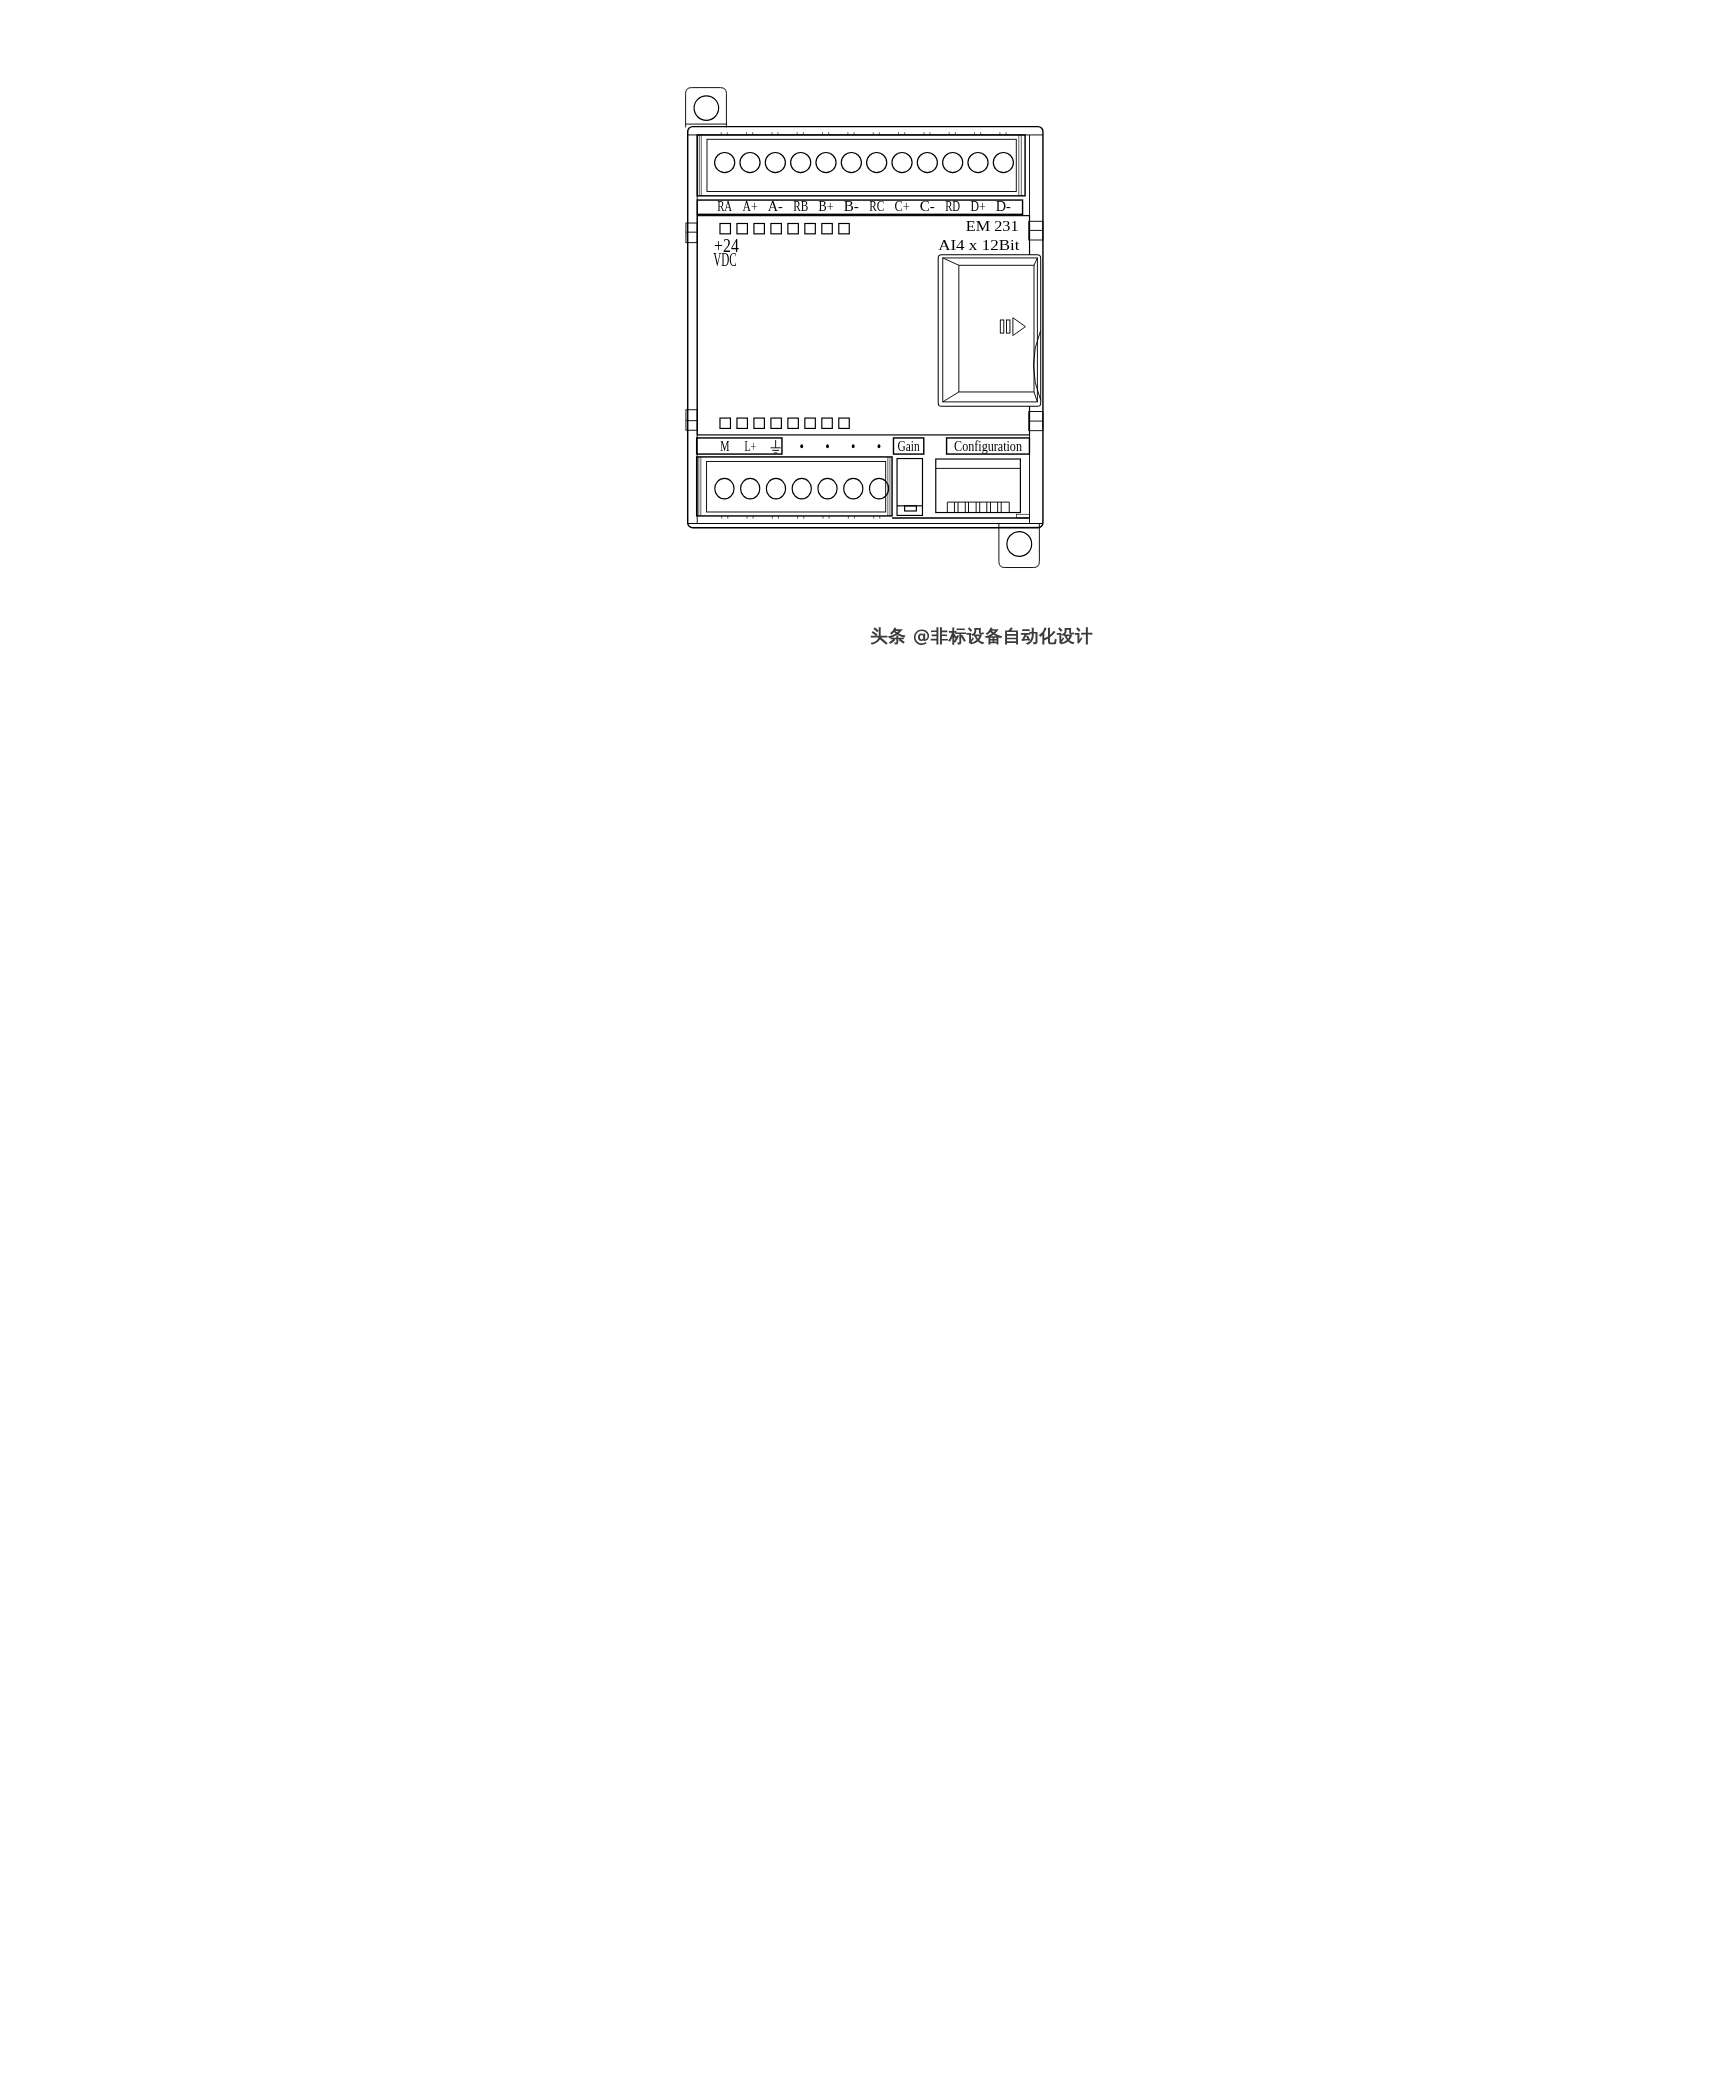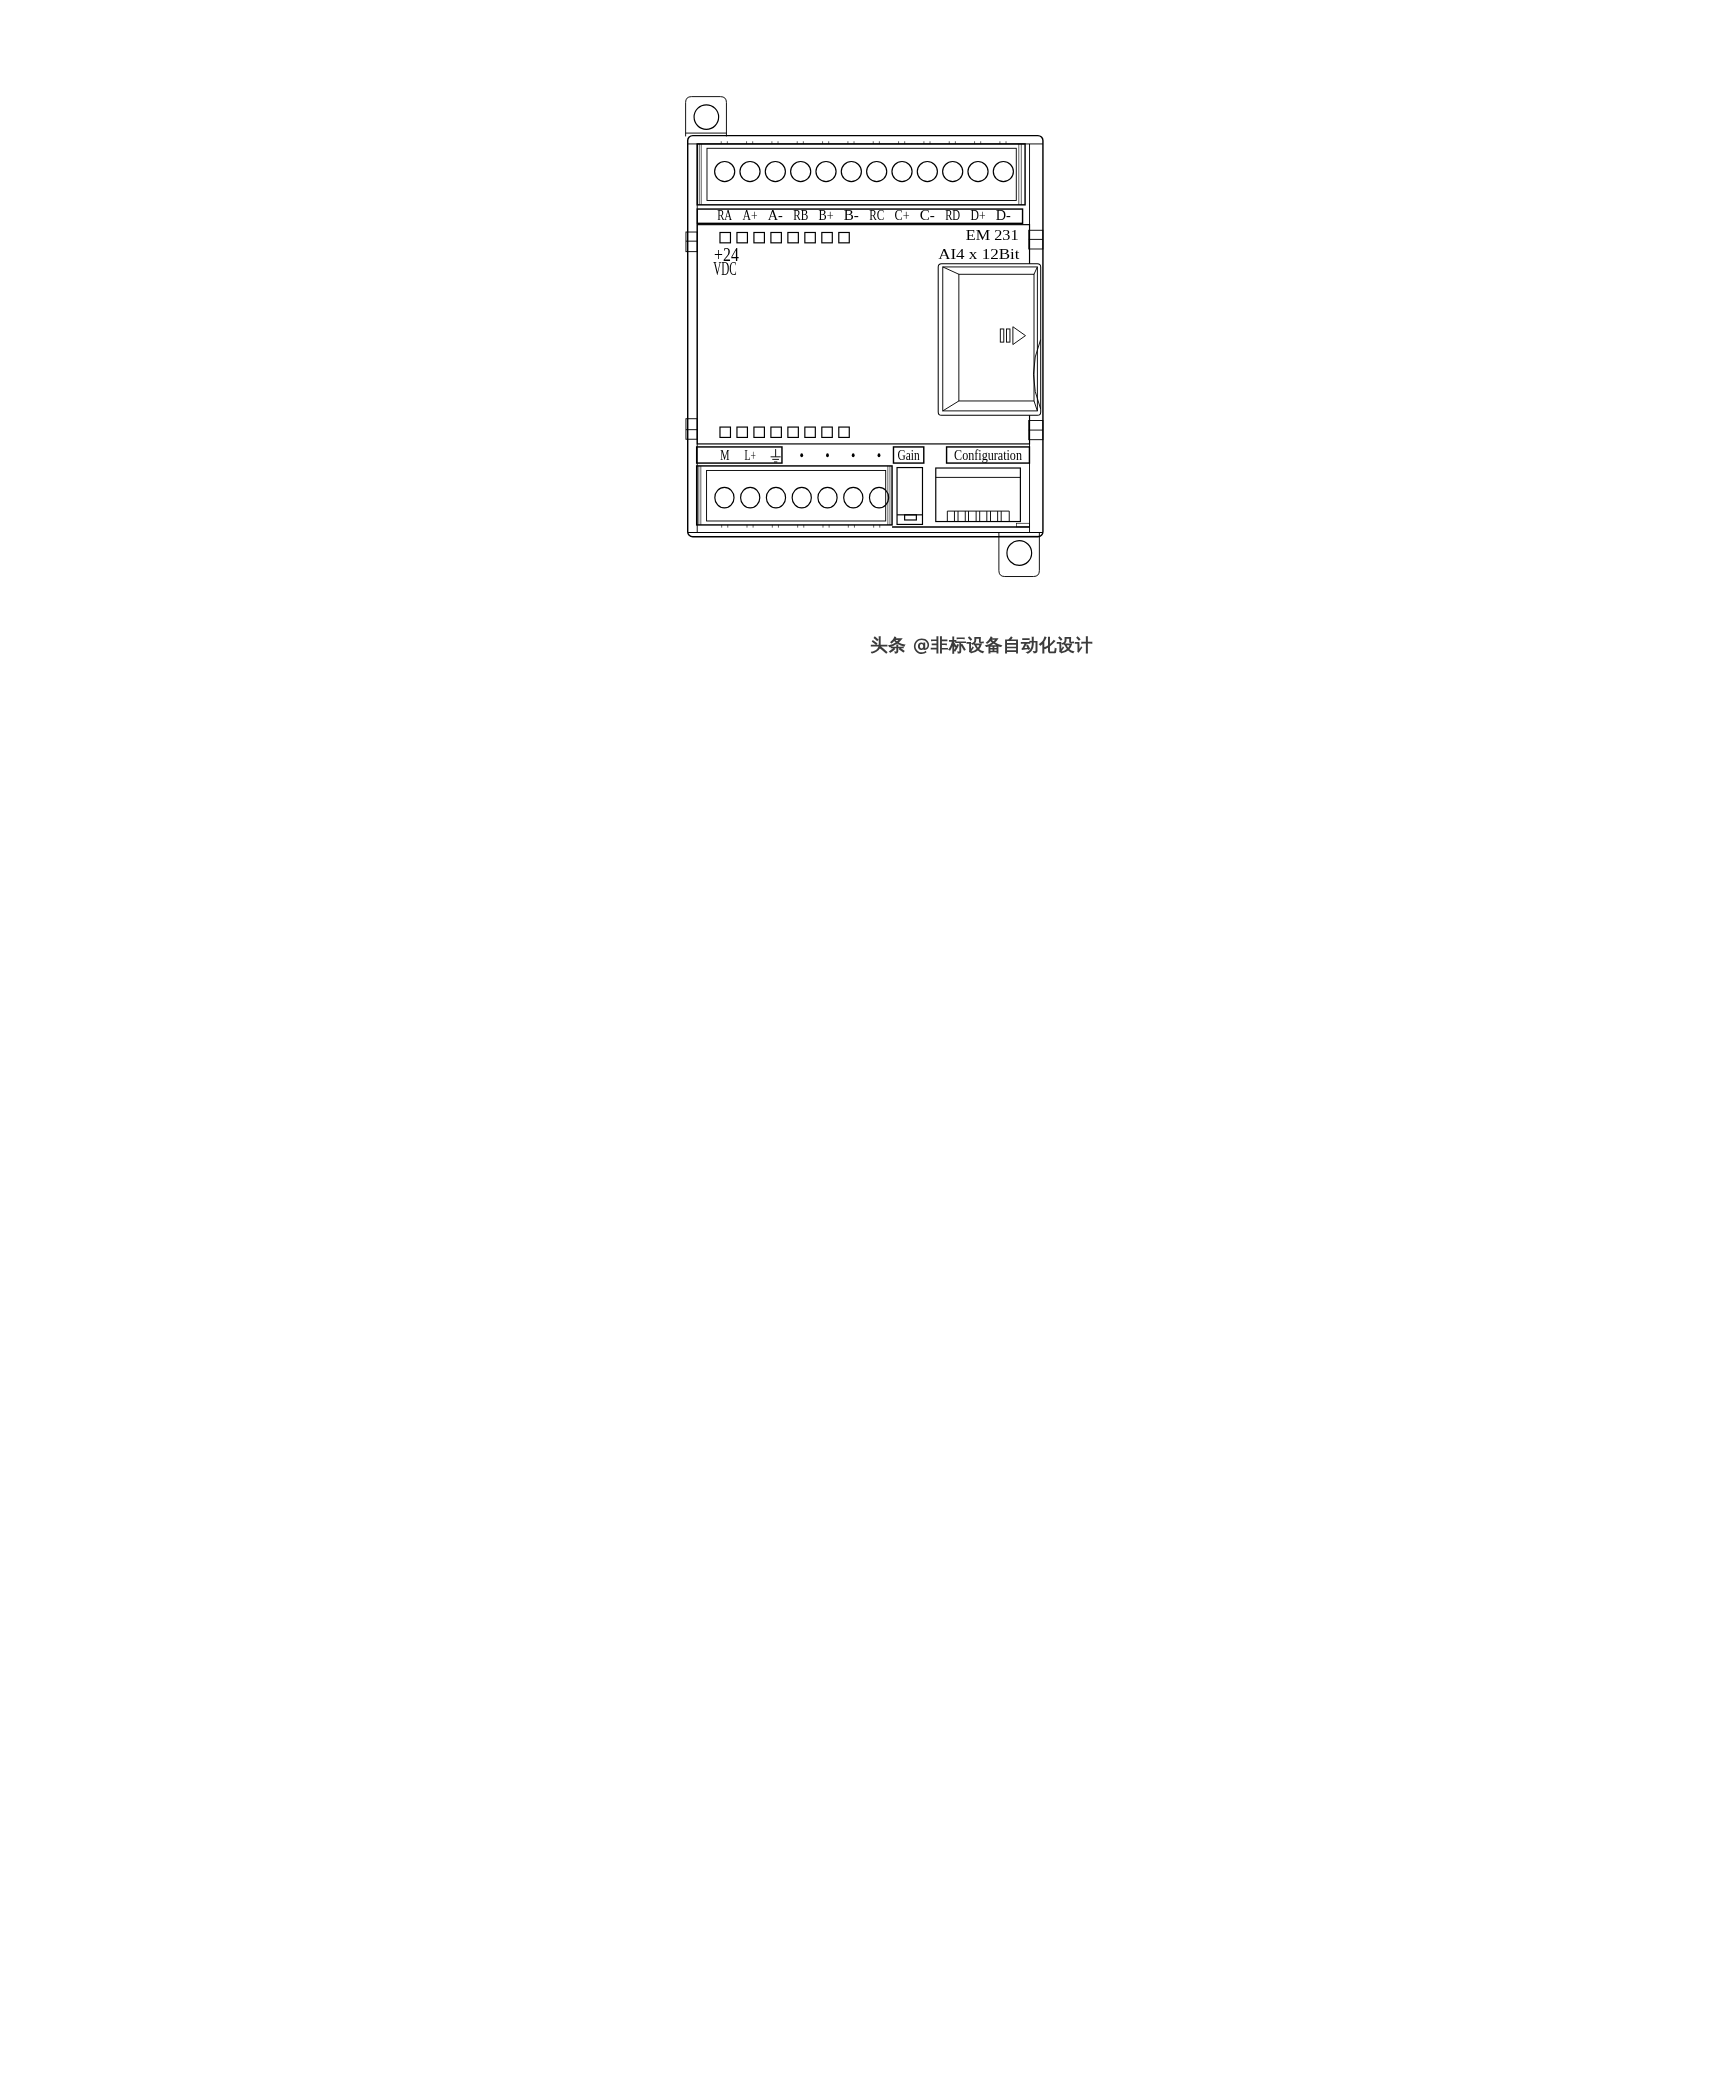--- a/index.html
+++ b/index.html
@@ -1,16 +1,16 @@
 <!DOCTYPE html>
 <html style="font-size:6.7px"><head>
 <meta charset="utf-8">
 <style>
   html,body{margin:0;padding:0;background:#fff;}
-  .page{position:relative;width:461px;height:653px;background:#fff;margin:9px auto;overflow:hidden;}
+  .page{position:relative;width:461px;height:653px;background:#fff;margin:0 auto;overflow:hidden;}
   svg{position:absolute;left:0;top:0;}
   .ln{stroke:#000;fill:none;stroke-width:2.2;}
   .thick{stroke:#000;fill:none;stroke-width:3.4;}
   .med{stroke:#000;fill:none;stroke-width:2.8;}
   .thin{stroke:#000;fill:none;stroke-width:1.5;}
   .wmask{stroke:#000;fill:#fff;stroke-width:2.4;}
   .cad{font-family:"Liberation Serif","DejaVu Serif",serif;fill:#000;}
   .wm{font-family:"DejaVu Sans","Liberation Sans",sans-serif;font-weight:bold;}
 </style>
 </head>

